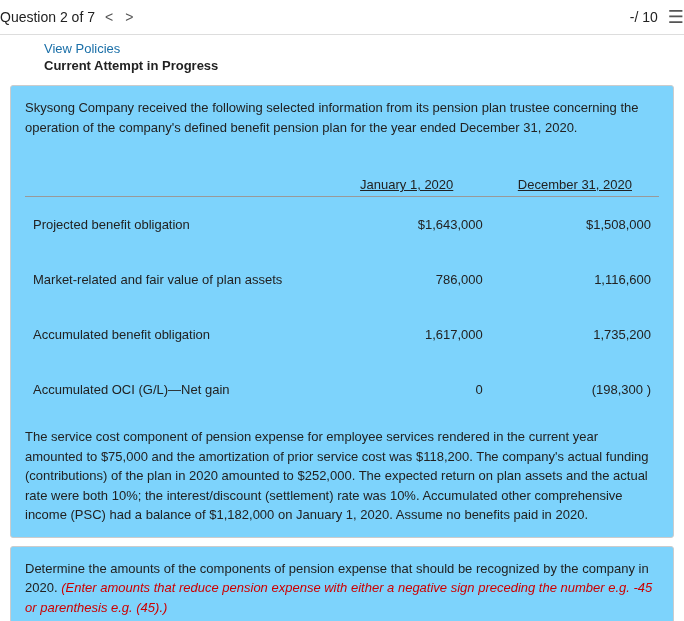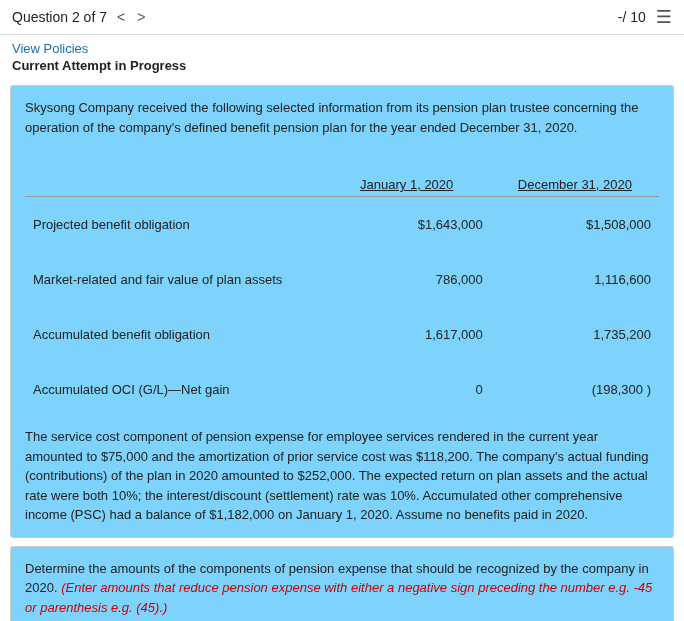--- a/index.html
+++ b/index.html
@@ -10,21 +10,21 @@
       color: #222;
       width: 684px;
       min-height: 621px;
     }
 
     
     .top-bar {
       display: flex;
       align-items: center;
       justify-content: space-between;
-      padding: 6px 12px;
+      padding: 6px 0;
       border-bottom: 1px solid #ddd;
       background: #fff;
     }
     .top-bar-left {
       display: flex;
       align-items: center;
       gap: 8px;
     }
     .question-label {
       font-size: 14px;
@@ -48,20 +48,21 @@
     }
     .menu-icon {
       font-size: 18px;
       color: #555;
       cursor: pointer;
     }
 
     
     .meta-section {
       padding: 6px 0 4px 12px;
+      margin-left: 32px;
     }
     .view-policies-link {
       color: #1a6fa8;
       text-decoration: none;
       font-size: 13px;
       cursor: pointer;
     }
     .current-attempt {
       font-weight: bold;
       font-size: 13px;

